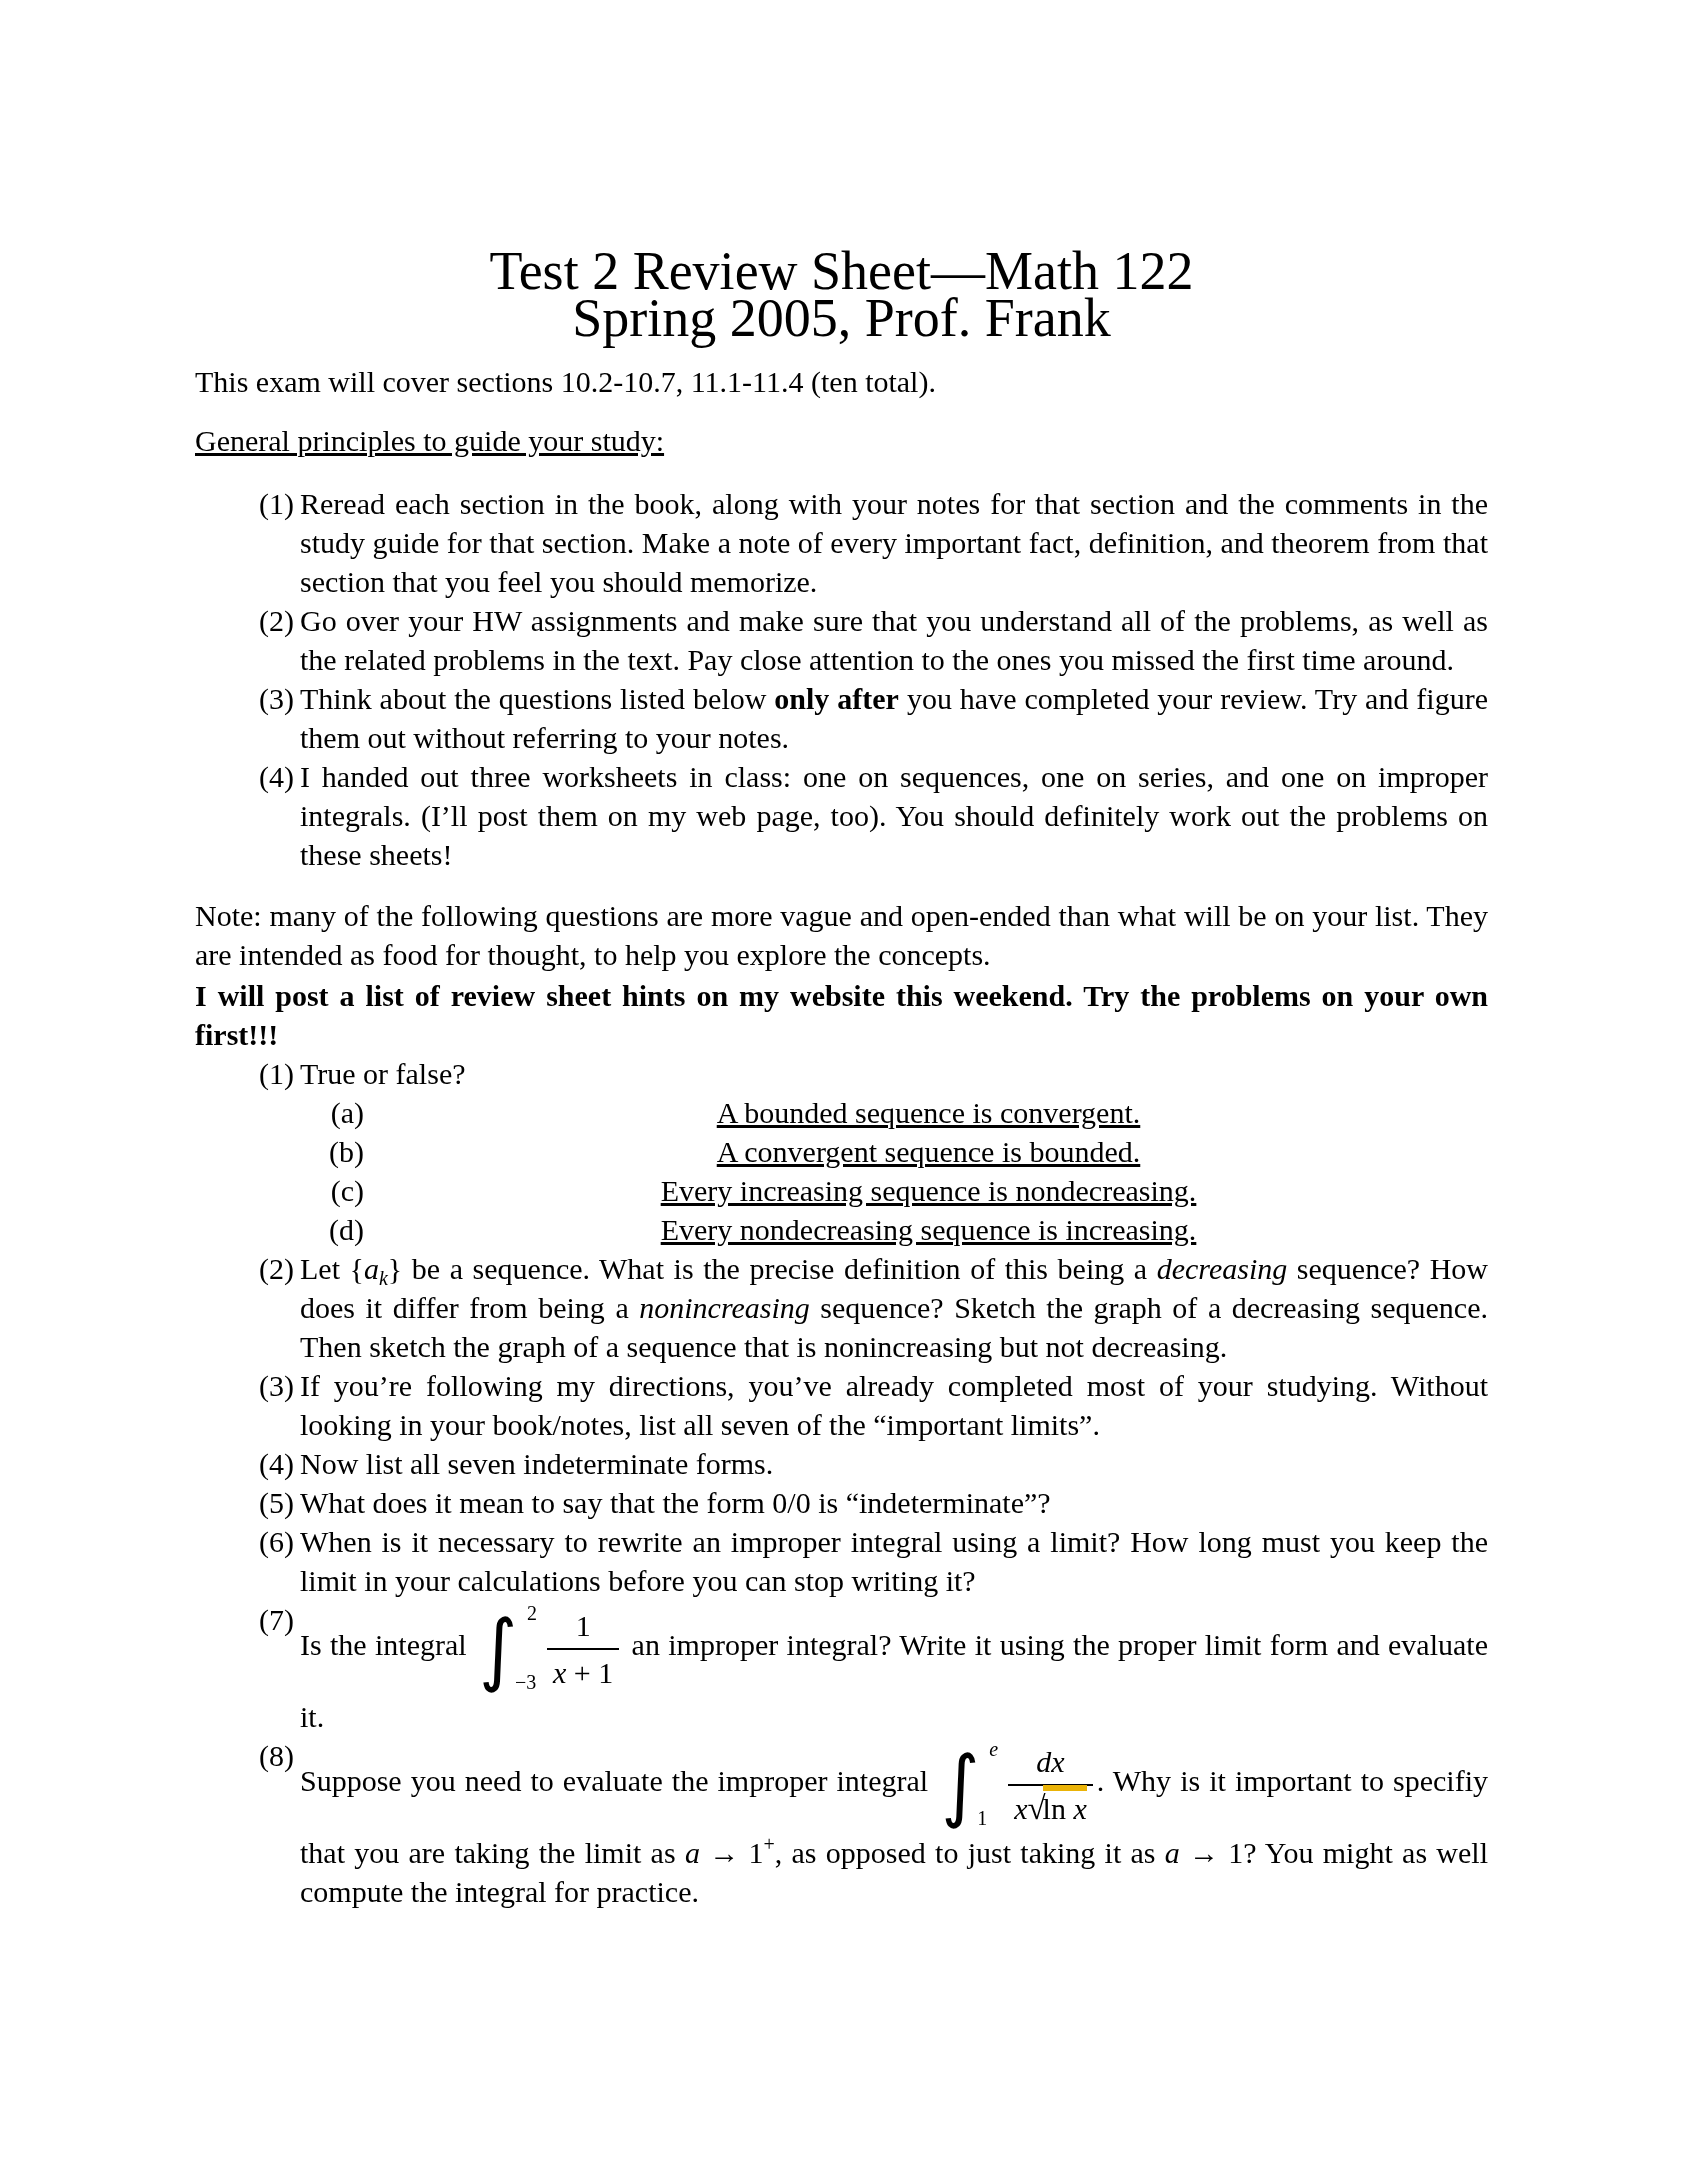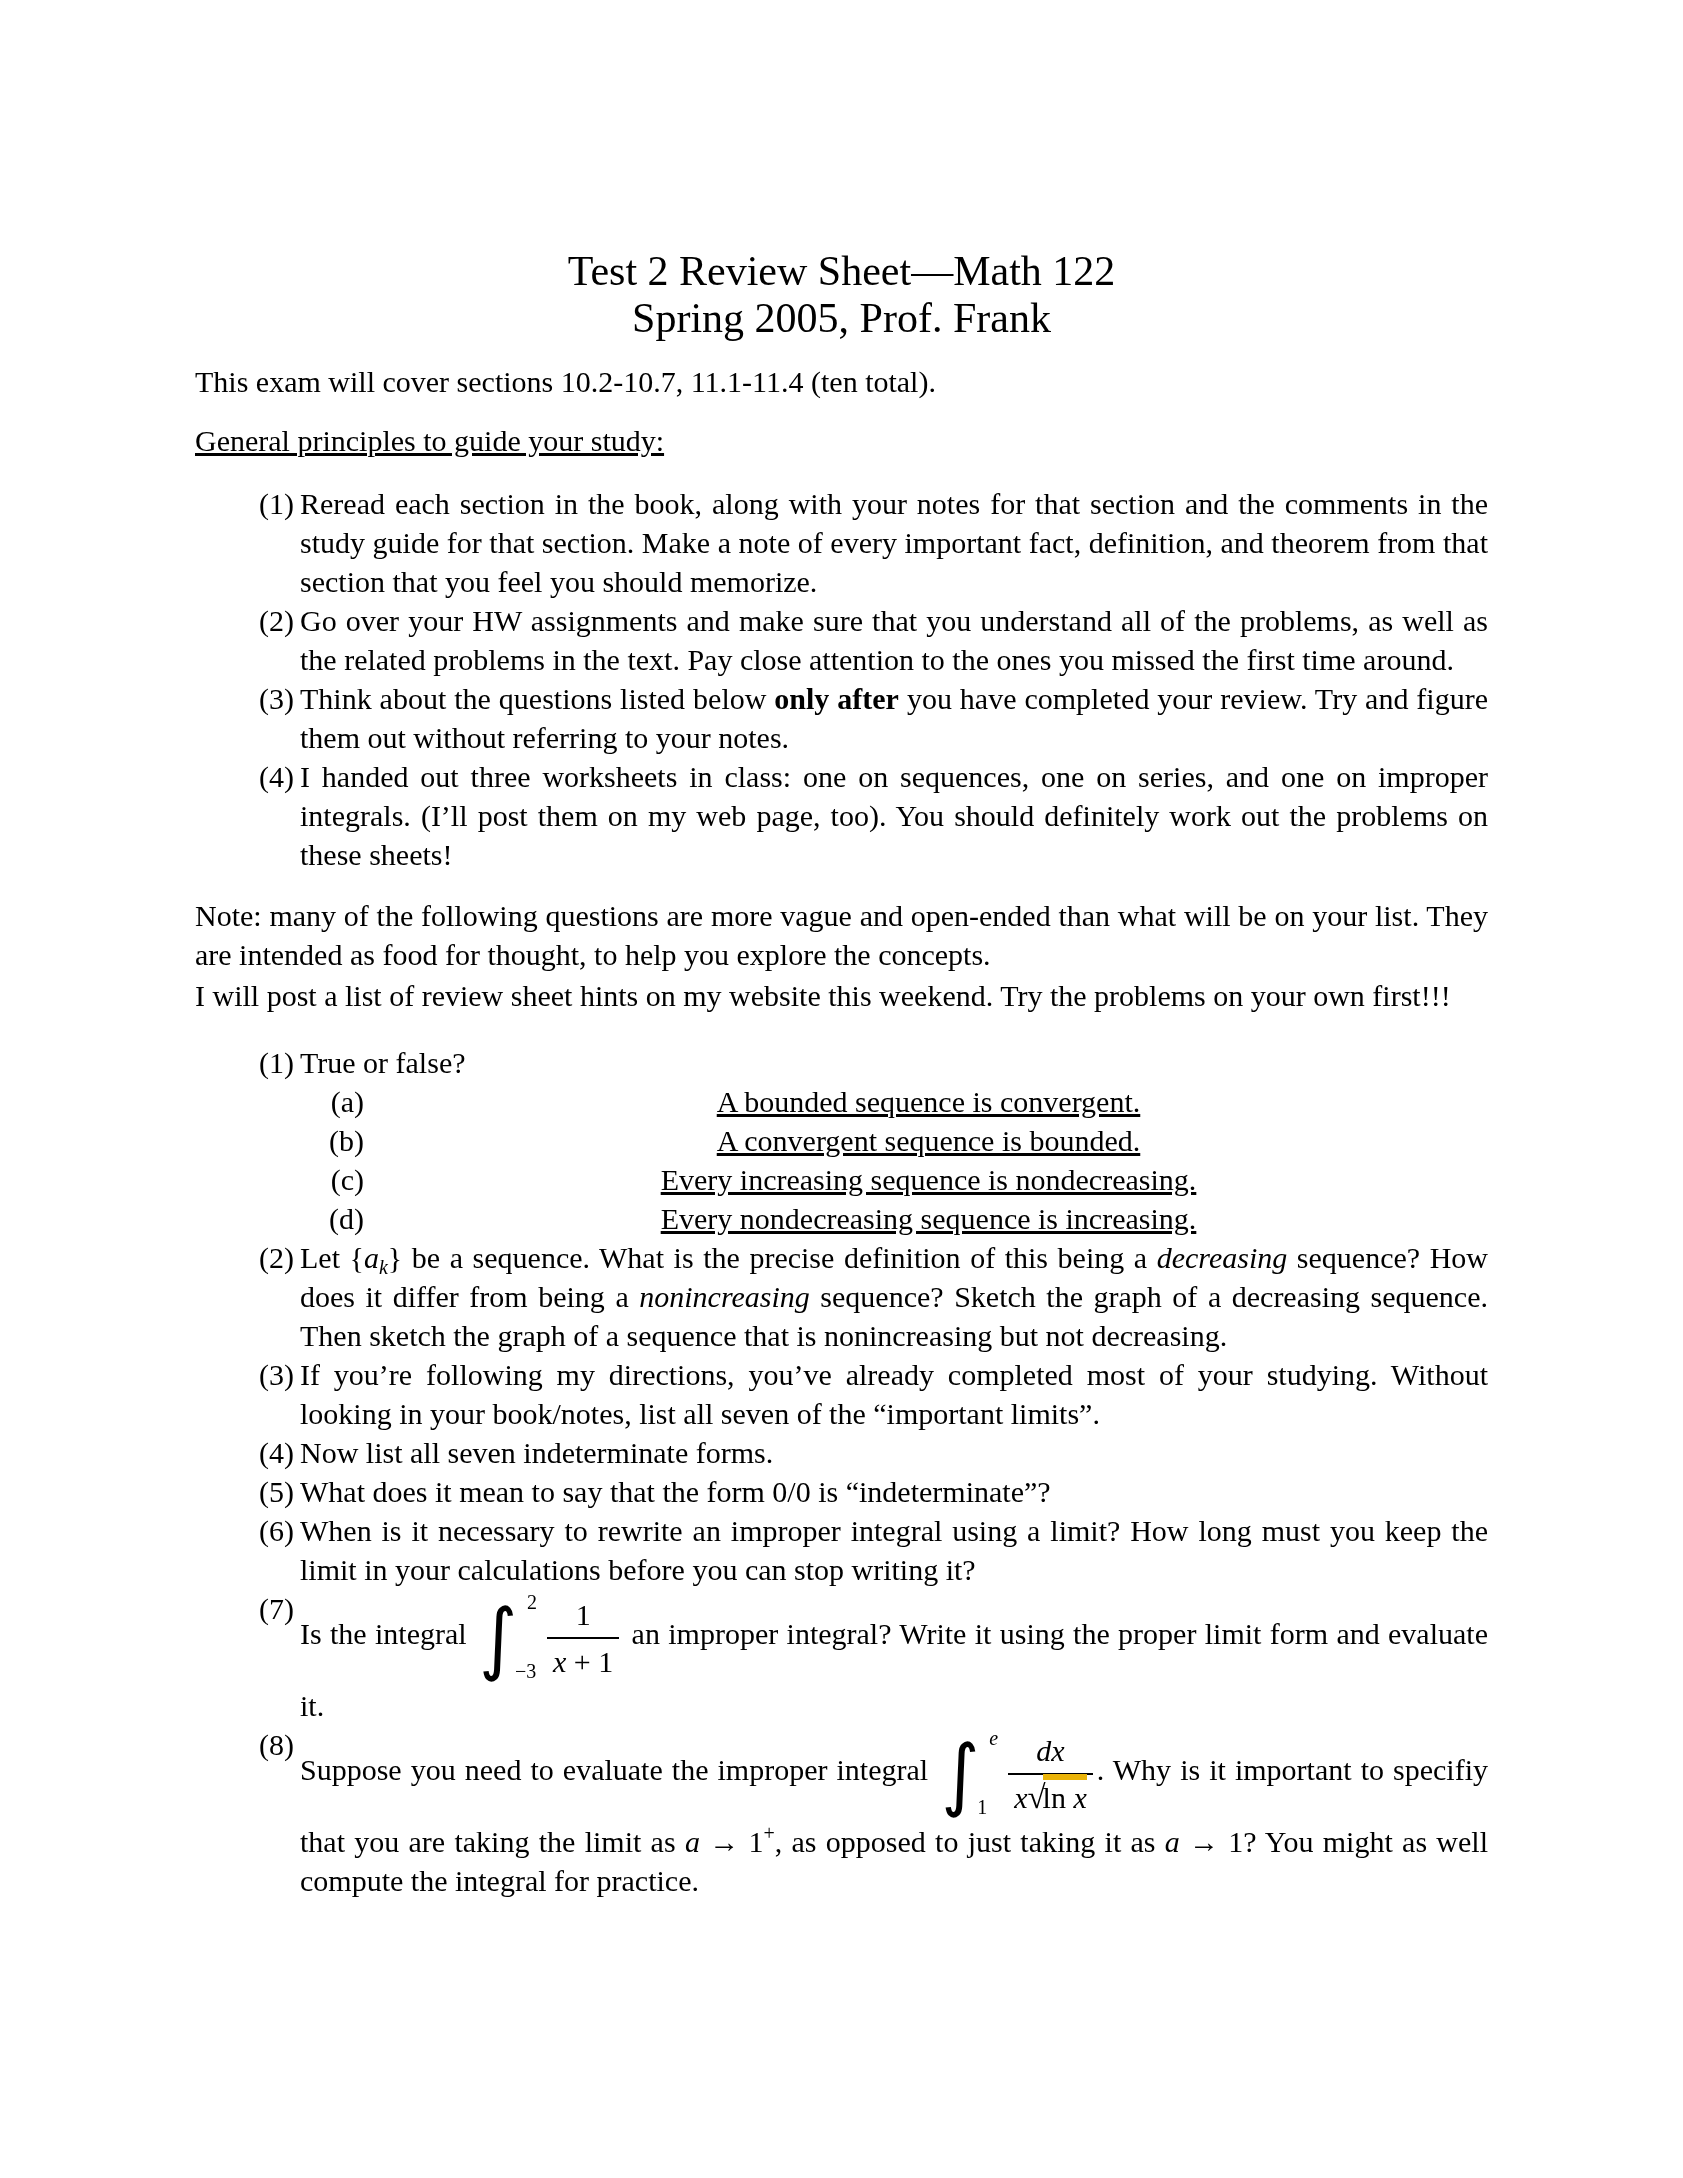--- a/index.html
+++ b/index.html
@@ -3,26 +3,26 @@
 <meta charset="utf-8">
 <style>
   html, body { margin: 0; padding: 0; background: #ffffff; }
   body {
     width: 1683px; height: 2178px; position: relative; overflow: hidden;
     font-family: "Liberation Serif", "DejaVu Serif", serif;
     color: #000000; font-size: 30px; line-height: 39px;
   }
   .page { position: absolute; left: 195px; top: 248px; width: 1293px; }
 
-  .title { text-align: center; font-size: 42px; line-height: 47px; margin-bottom: 20px; }
+  .title { text-align: center; font-size: 54px; line-height: 47px; margin-bottom: 20px; }
 
   p.para { margin: 0 0 20px 0; text-align: justify; }
   p.p-heading { margin-bottom: 24px; text-align: left; text-decoration: underline; }
   p.p-note { margin-bottom: 2px; }
-  p.p-bold { font-weight: normal; margin-bottom: 28px; }
+  p.p-bold { font-weight: bold; margin-bottom: 0; }
 
   .list { margin: 0 0 22px 0; }
   .li { display: flex; align-items: flex-start; }
   .li > .num { flex: 0 0 99px; text-align: right; padding-right: 6px; white-space: nowrap; }
   .li > .body { flex: 1 1 auto; text-align: justify; }
 
   .sublist .li > .num { flex: 0 0 64px; padding-right: 5px; }
   .sublist .li > .body { text-align: center; text-decoration: underline; }
 
   i { font-style: italic; }

